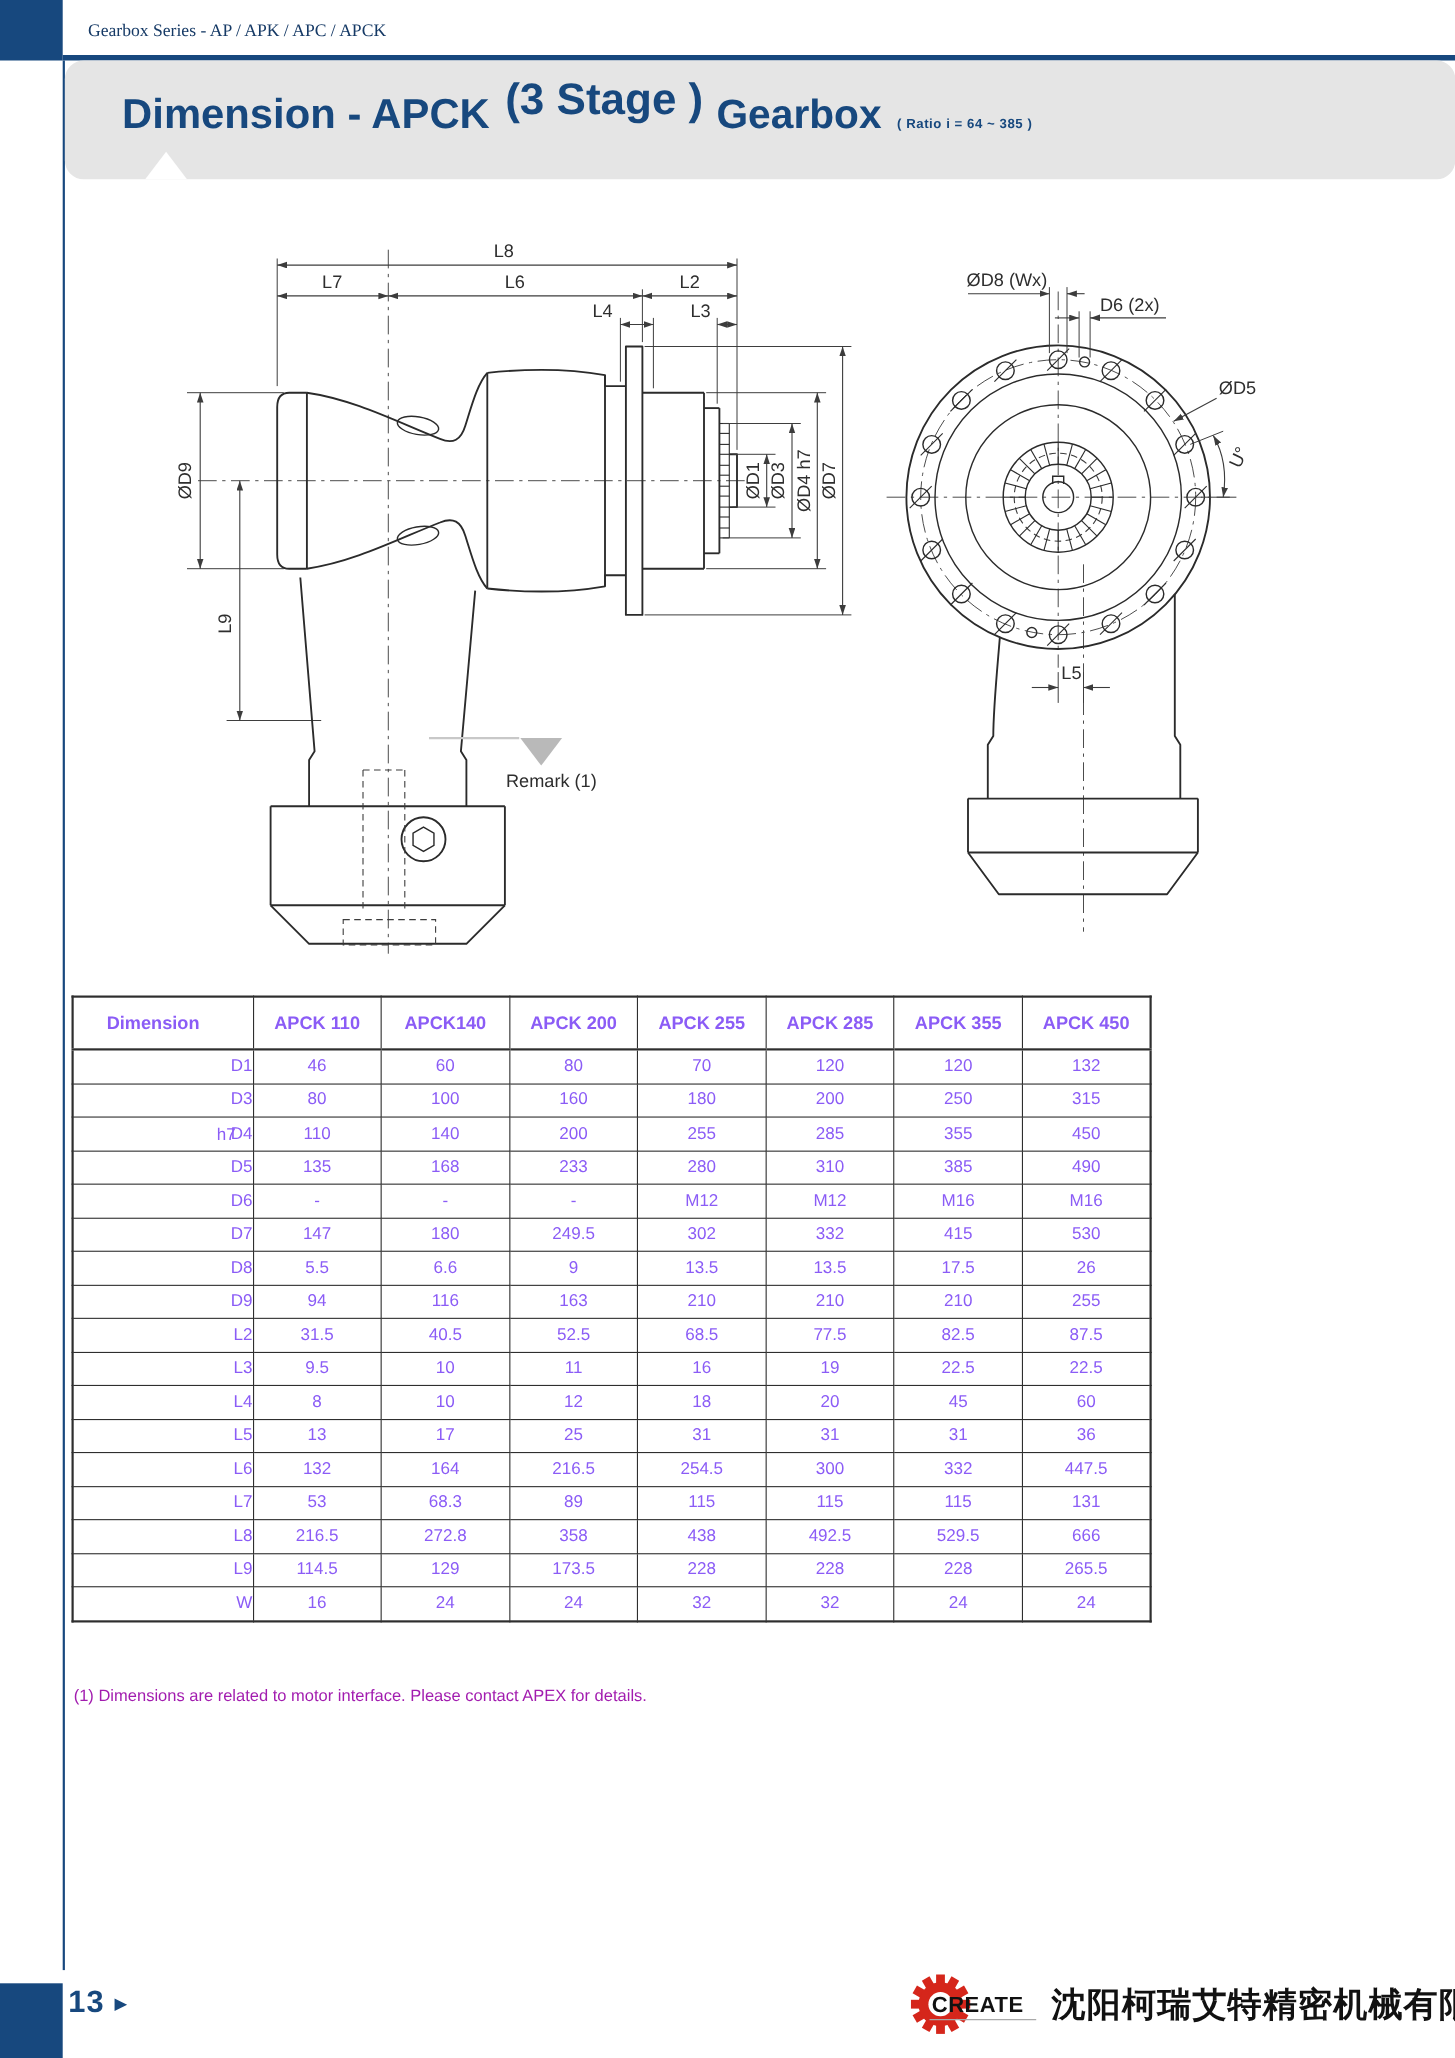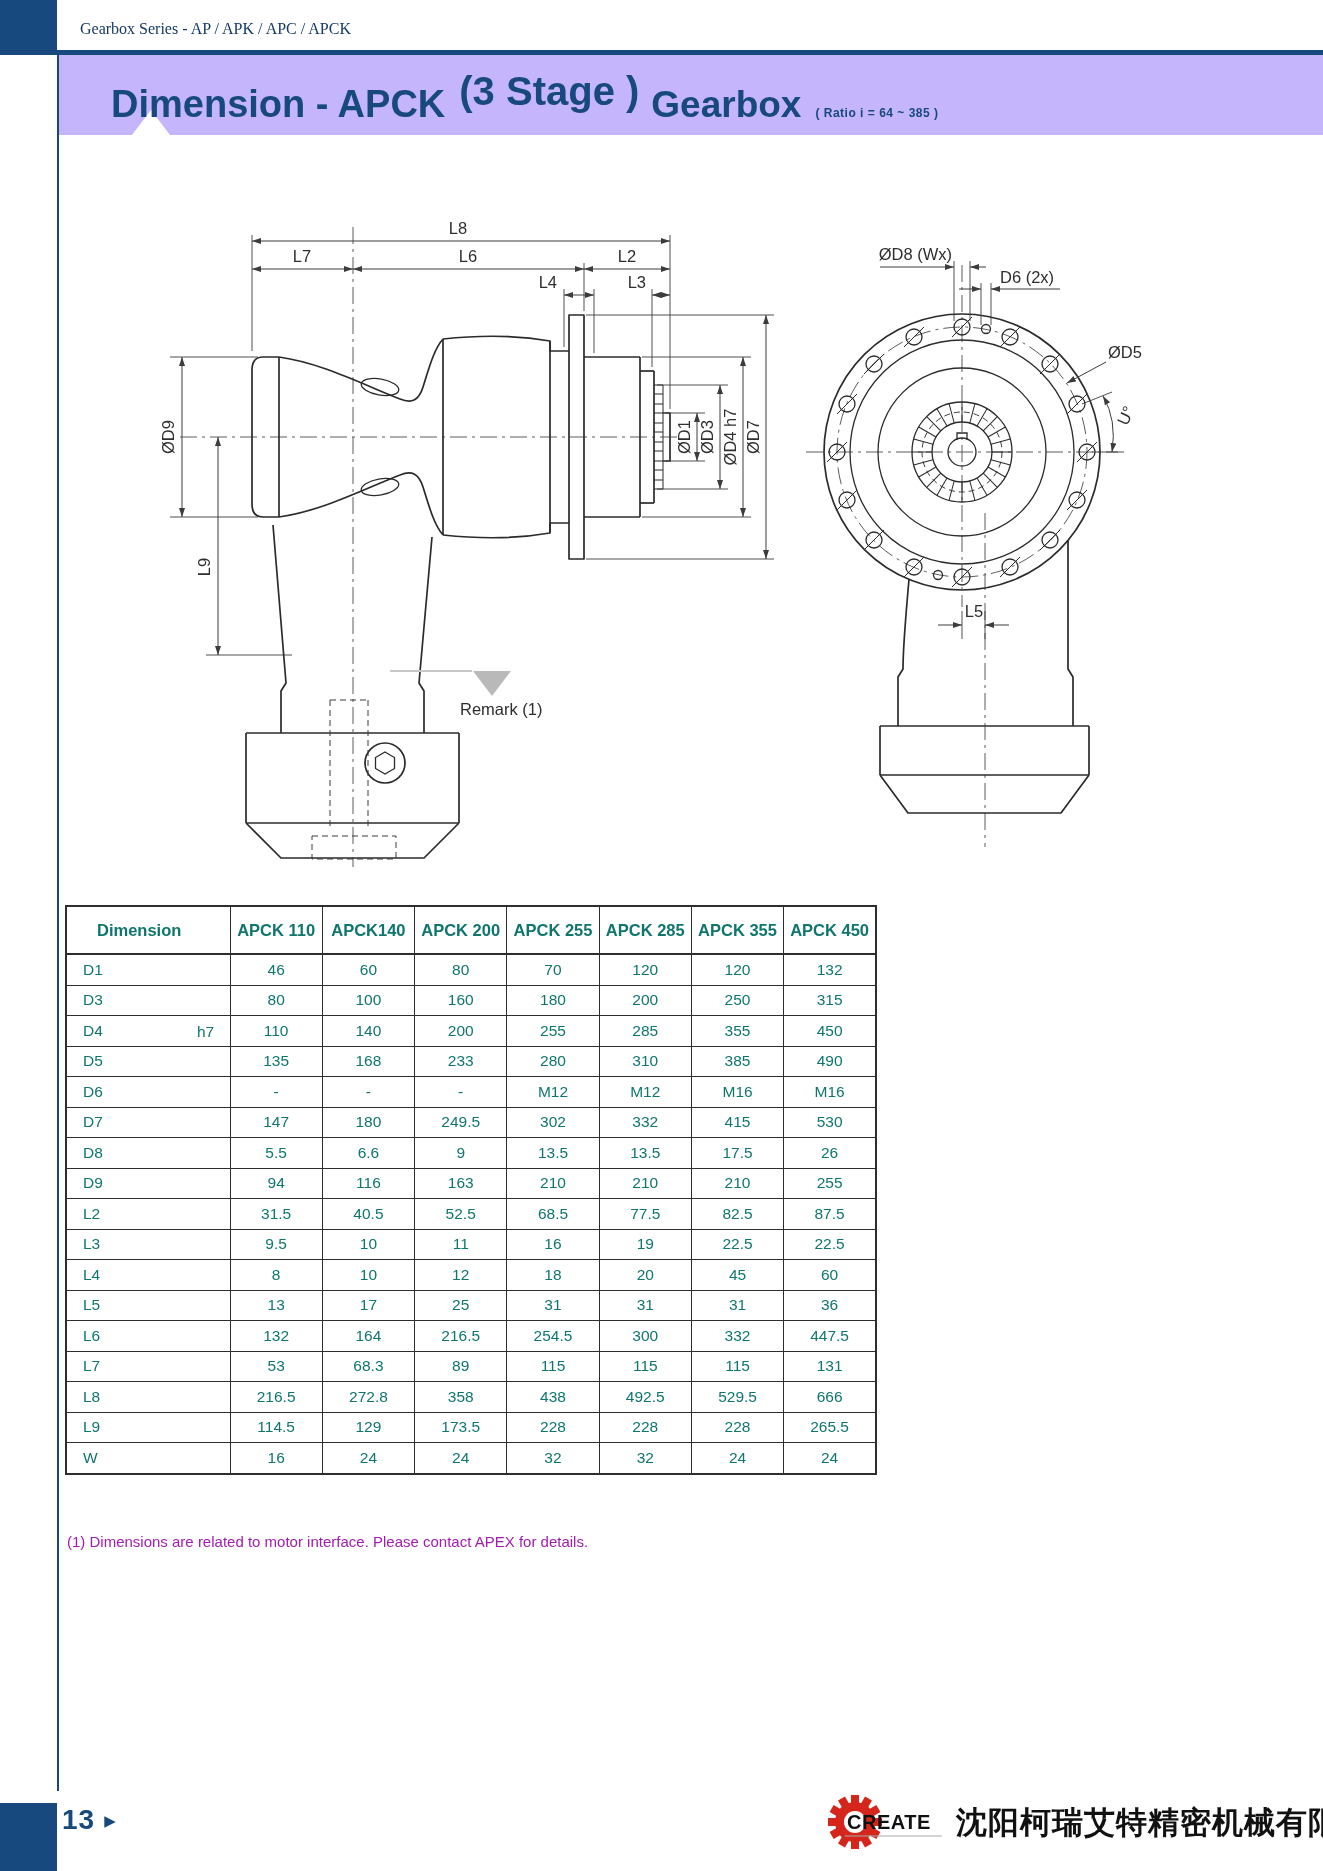--- a/index.html
+++ b/index.html
@@ -4,47 +4,47 @@
 <style>
   html,body{margin:0;padding:0;background:#fff;}
   .page{position:relative;width:1323px;height:1871px;background:#fff;overflow:hidden;
         font-family:"Liberation Sans",sans-serif;color:#111;}
   
   .corner-square{position:absolute;left:0;top:0;width:57px;height:55px;background:#17487e;}
   .series-label{position:absolute;left:80px;top:20px;font-size:16px;color:#163a66;font-family:Liberation Serif, serif;}
   .top-rule{position:absolute;left:57px;top:50px;width:1266px;height:5px;background:#17487e;}
   .left-rule{position:absolute;left:57px;top:55px;width:2px;height:1736px;background:#17487e;}
   
-  .title-band{position:absolute;left:59px;top:55px;width:1264px;height:80px;background:#c4b5fd;}
+  .title-band{position:absolute;left:59px;top:55px;width:1264px;height:108px;background:#e5e5e5;border-radius:17px;}
   .band-notch{position:absolute;left:73px;bottom:0;width:0;height:0;
               border-left:19px solid transparent;border-right:19px solid transparent;
               border-bottom:25px solid #ffffff;}
   .title-line{position:absolute;left:52px;top:26px;display:flex;align-items:baseline;color:#17487e;white-space:nowrap;}
   .t-main{font-size:38px;font-weight:bold;}
   .t-stage{font-size:40px;font-weight:bold;margin-left:14px;transform:translateY(-12px);}
   .t-prod{font-size:37px;font-weight:bold;margin-left:12px;}
   .t-ratio{font-size:12px;font-weight:bold;margin-left:14px;letter-spacing:.5px;}
   
   #drawing{position:absolute;left:60px;top:175px;}
   #drawing .oln{fill:none;stroke:#2b2b2b;stroke-width:1.7;stroke-linejoin:round;}
   #drawing .oln2{fill:none;stroke:#2b2b2b;stroke-width:1.3;}
   #drawing .thin{fill:none;stroke:#2b2b2b;stroke-width:1;}
   #drawing .dim{fill:none;stroke:#3c3c3c;stroke-width:1;}
   #drawing .ext{fill:none;stroke:#3c3c3c;stroke-width:.9;}
   #drawing .cl{fill:none;stroke:#4a4a4a;stroke-width:.9;stroke-dasharray:17 5 3 5;}
   #drawing .hid{fill:none;stroke:#3c3c3c;stroke-width:1;stroke-dasharray:6 4;}
   #drawing .dt{font-family:"Liberation Sans",sans-serif;font-size:16.5px;fill:#2e2e2e;}
   
-  .dim-table{position:absolute;left:65px;top:905px;width:812px;border-collapse:collapse;
-             table-layout:fixed;font-size:15.5px;color:#0f766e;border:2.5px solid #2e2e2e;}
+  .dim-table{position:absolute;left:65px;top:905px;width:982px;border-collapse:collapse;
+             table-layout:fixed;font-size:15.5px;color:#8b5cf6;border:2.5px solid #2e2e2e;}
   .dim-table th,.dim-table td{border:1.5px solid #2e2e2e;text-align:center;padding:0;}
   .dim-table thead th{height:46px;font-size:16.5px;font-weight:bold;border-bottom:2.5px solid #2e2e2e;}
   .dim-table thead th:first-child{text-align:left;padding-left:30px;}
   .dim-table tbody td{height:29.5px;}
-  .dim-table td.lbl{text-align:left;padding-left:16px;position:relative;}
+  .dim-table td.lbl{text-align:right;padding-left:16px;position:relative;}
   .dim-table td.lbl .sub{position:absolute;left:130px;top:0;line-height:31px;}
   .col-dim{width:164px;}
   .footnote{position:absolute;left:67px;top:1533px;font-size:15px;color:#a21caf;}
   
   .corner-bottom{position:absolute;left:0;top:1803px;width:57px;height:68px;background:#17487e;}
   .page-num-wrap{position:absolute;left:62px;top:1804px;display:flex;align-items:center;color:#17487e;}
   .page-num{font-size:28px;font-weight:bold;letter-spacing:1px;}
   .page-arrow{font-size:15px;margin-left:9px;transform:translateY(1px);}
   .logo-wrap{position:absolute;left:828px;top:1792px;display:flex;align-items:center;}
   .logo-create{font-family:"Liberation Sans",sans-serif;font-size:20px;font-weight:bold;fill:#111;letter-spacing:.5px;}

